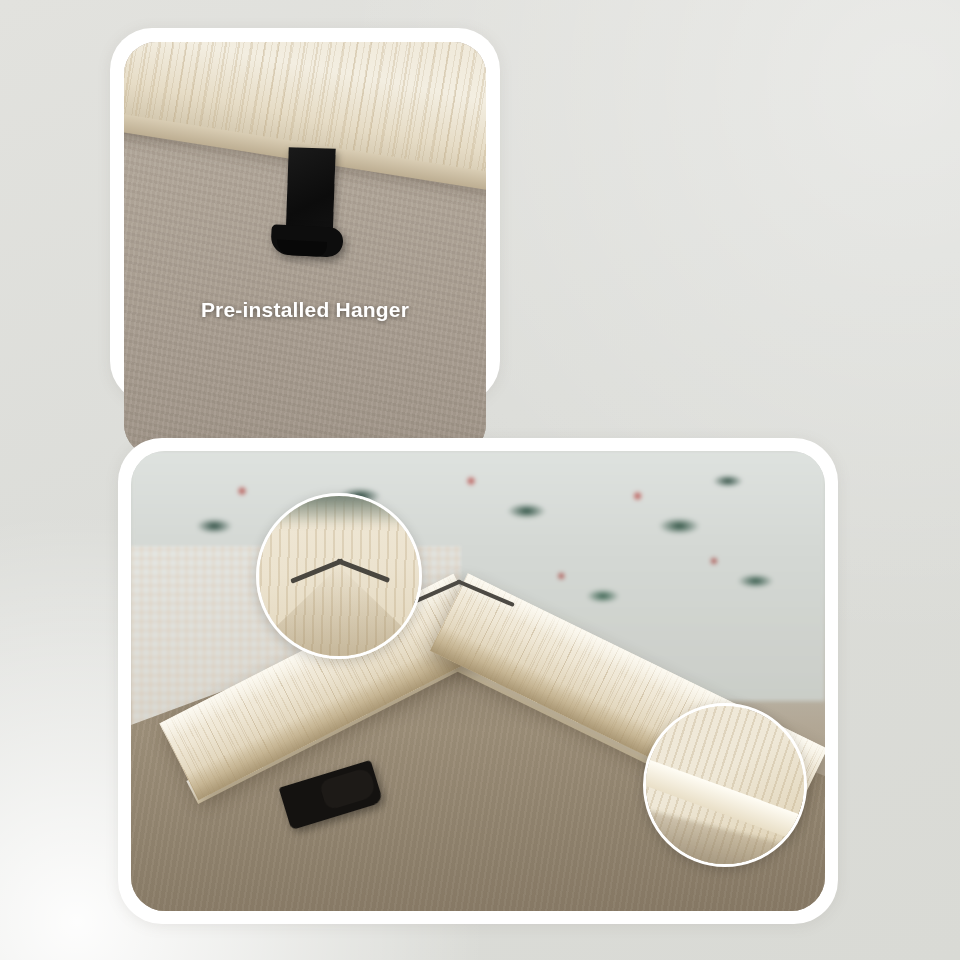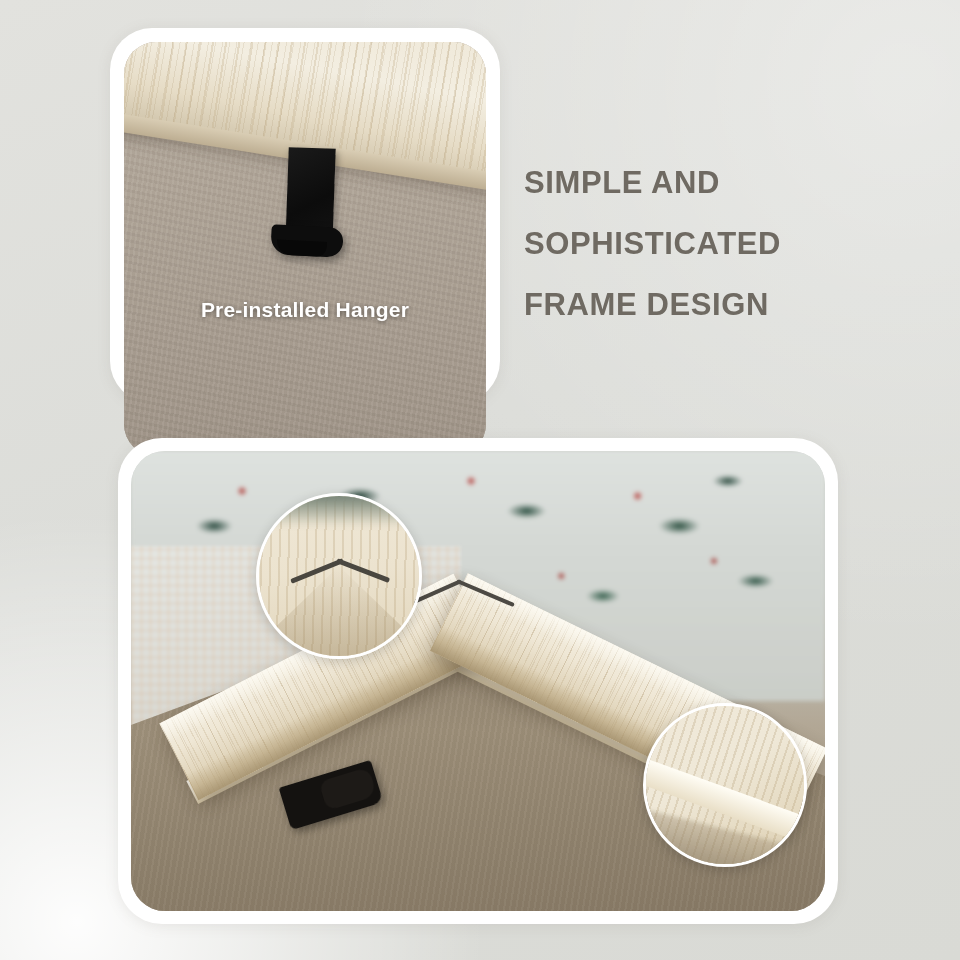--- a/index.html
+++ b/index.html
@@ -433,25 +433,20 @@
     background: linear-gradient(180deg, rgba(150,132,104,0.35) 0%, #8e8069 100%);
     transform: rotate(14deg);
     filter: blur(2px);
   }
 </style>
 </head>
 <body>
 
 <div id="page">
 
-  <div class="headline">
-    <div class="headline-line">SIMPLE AND</div>
-    <div class="headline-line">SOPHISTICATED</div>
-    <div class="headline-line">FRAME DESIGN</div>
-  </div>
 
   <div class="panel" id="panel-top">
     <div class="panel-inner">
       <div class="photo-hanger">
         <div class="board"></div>
         <div class="board-shadow"></div>
         <div class="slat"></div>
         <div class="slat-edge"></div>
         <div class="hanger-plate"></div>
         <div class="hanger-hook"></div>

